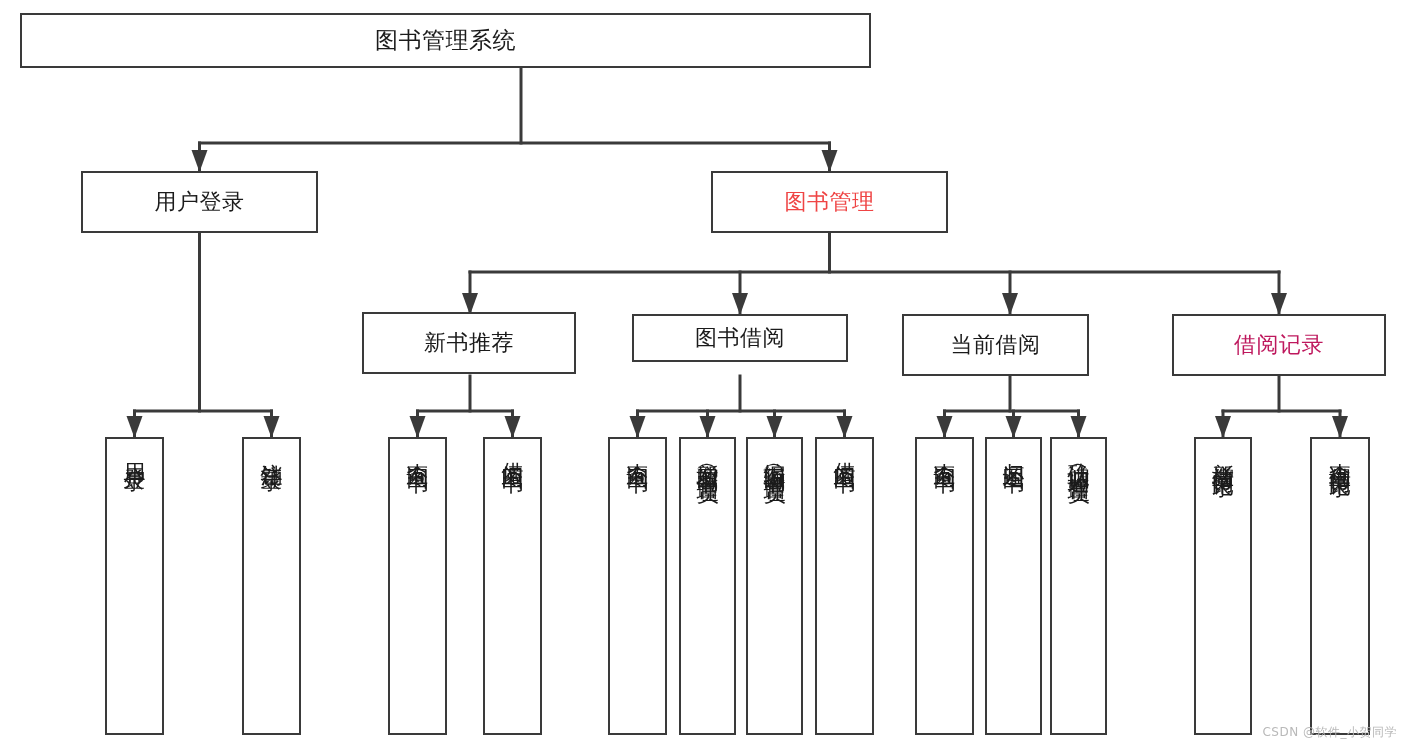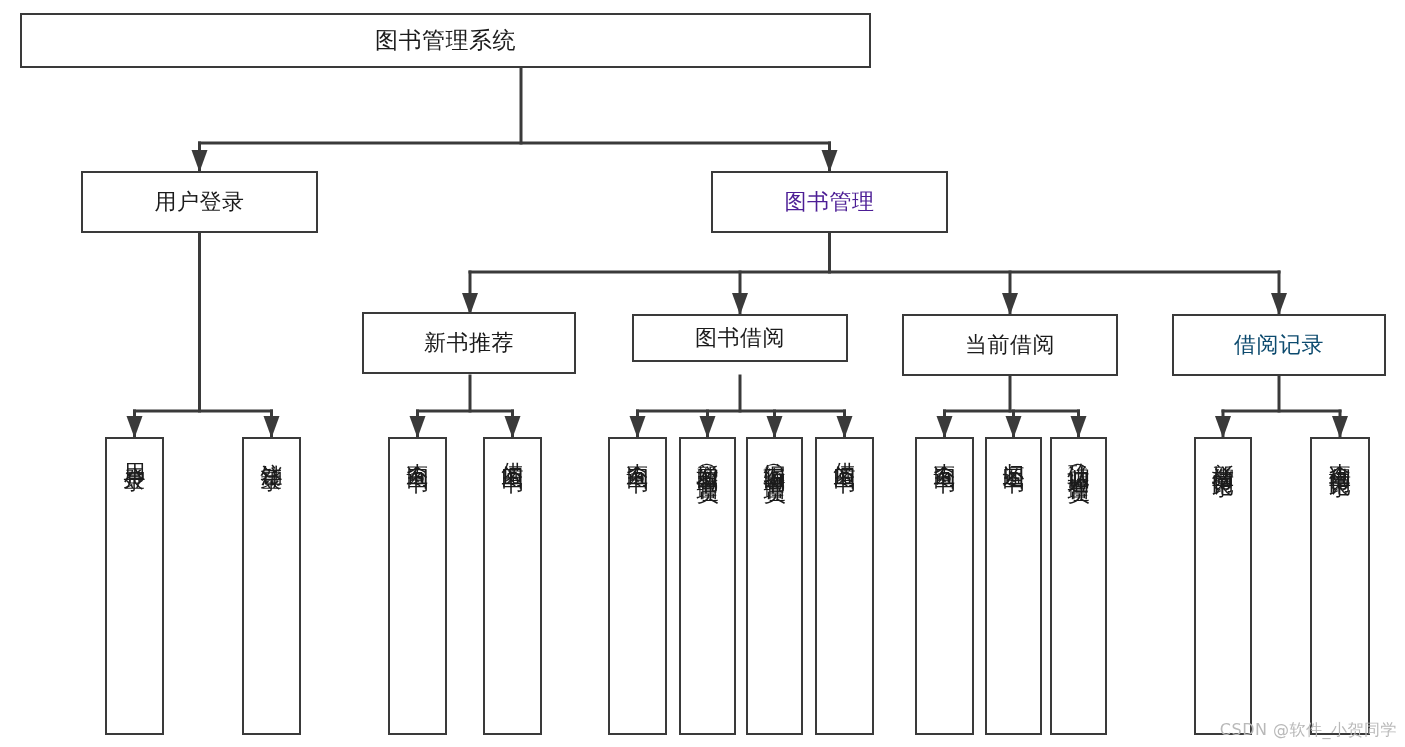--- a/index.html
+++ b/index.html
@@ -60,21 +60,21 @@
     text-orientation: upright;
     font-size: 22px;
     line-height: 1.0;
     letter-spacing: 3px;
     white-space: nowrap;
   }
   .watermark {
     position: absolute;
     right: 8px;
     bottom: 6px;
-    font-size: 16px;
+    font-size: 12px;
     color: #b9b9b9;
     letter-spacing: 0.5px;
     z-index: 3;
     white-space: nowrap;
     font-family: "DejaVu Sans", "Liberation Sans", sans-serif;
   }
 </style>
 </head>
 <body>
 
@@ -133,33 +133,33 @@
       <line x1="1340" y1="411" x2="1340" y2="436" stroke="#3a3a3a" stroke-width="3" stroke-linecap="square"></line>
       <polygon points="1332,416 1348,416 1340,438" fill="#3a3a3a"></polygon>
     </svg>
   <div id="nodes">
       <div class="node h root" id="node-root" style="left: 20px; top: 13px; width: 851px; height: 55px; border-color: rgb(58, 58, 58); color: rgb(27, 27, 27);">
         <span class="node-label">图书管理系统</span>
       </div>
       <div class="node h" id="node-login" style="left: 81px; top: 171px; width: 237px; height: 62px; border-color: rgb(58, 58, 58); color: rgb(27, 27, 27);">
         <span class="node-label">用户登录</span>
       </div>
-      <div class="node h" id="node-bookmgmt" style="left: 711px; top: 171px; width: 237px; height: 62px; border-color: rgb(58, 58, 58); color: #4c1d95;">
+      <div class="node h" id="node-bookmgmt" style="left: 711px; top: 171px; width: 237px; height: 62px; border-color: rgb(58, 58, 58); color: #ef4444;">
         <span class="node-label">图书管理</span>
       </div>
       <div class="node h" id="node-newbooks" style="left: 362px; top: 312px; width: 214px; height: 62px; border-color: rgb(58, 58, 58); color: rgb(27, 27, 27);">
         <span class="node-label">新书推荐</span>
       </div>
       <div class="node h" id="node-borrow" style="left: 632px; top: 314px; width: 216px; height: 48px; border-color: rgb(58, 58, 58); color: rgb(27, 27, 27);">
         <span class="node-label">图书借阅</span>
       </div>
-      <div class="node h" id="node-current" style="left: 902px; top: 314px; width: 216px; height: 62px; border-color: rgb(58, 58, 58); color: rgb(27, 27, 27); align-items: center;">
+      <div class="node h" id="node-current" style="left: 902px; top: 314px; width: 187px; height: 62px; border-color: rgb(58, 58, 58); color: rgb(27, 27, 27); align-items: center;">
         <span class="node-label">当前借阅</span>
       </div>
-      <div class="node h" id="node-records" style="left: 1172px; top: 314px; width: 214px; height: 62px; border-color: rgb(58, 58, 58); color: #0c4a6e;">
+      <div class="node h" id="node-records" style="left: 1172px; top: 314px; width: 214px; height: 62px; border-color: rgb(58, 58, 58); color: #be185d;">
         <span class="node-label">借阅记录</span>
       </div>
       <div class="node v" id="node-leaf-user-login" style="left: 105px; top: 437px; width: 59px; height: 298px; border-color: rgb(58, 58, 58); color: rgb(27, 27, 27);">
         <span class="node-label">用户登录</span>
       </div>
       <div class="node v" id="node-leaf-user-logout" style="left: 242px; top: 437px; width: 59px; height: 298px; border-color: rgb(58, 58, 58); color: rgb(27, 27, 27);">
         <span class="node-label">注销登录</span>
       </div>
       <div class="node v" id="node-leaf-nb-query" style="left: 388px; top: 437px; width: 59px; height: 298px; border-color: rgb(58, 58, 58); color: rgb(27, 27, 27);">
         <span class="node-label">查询图书</span>

